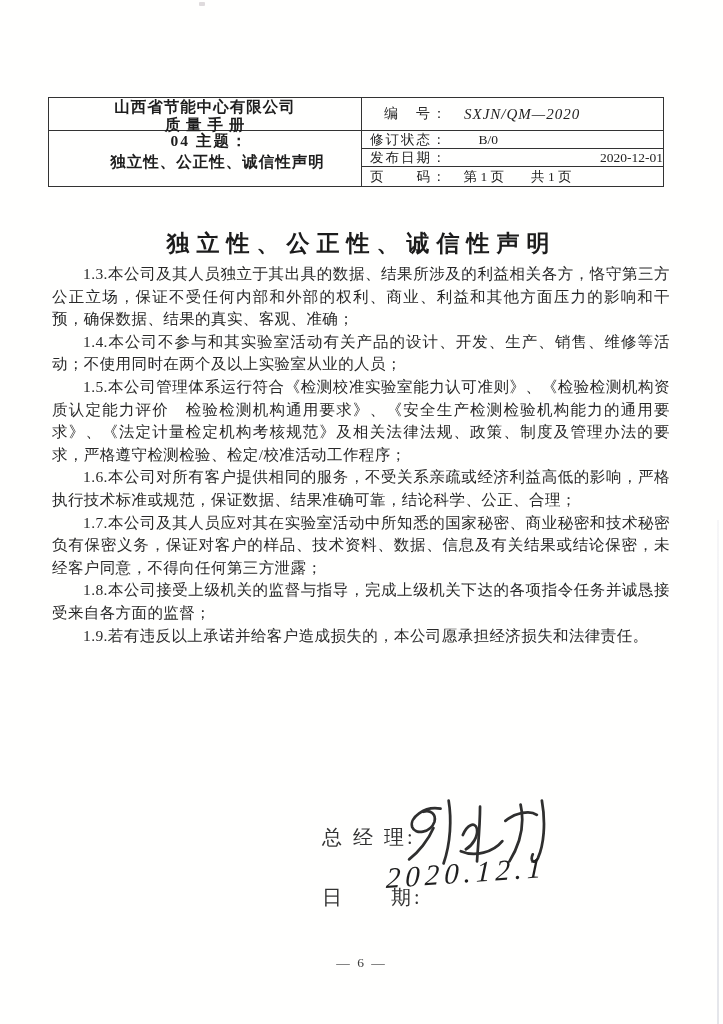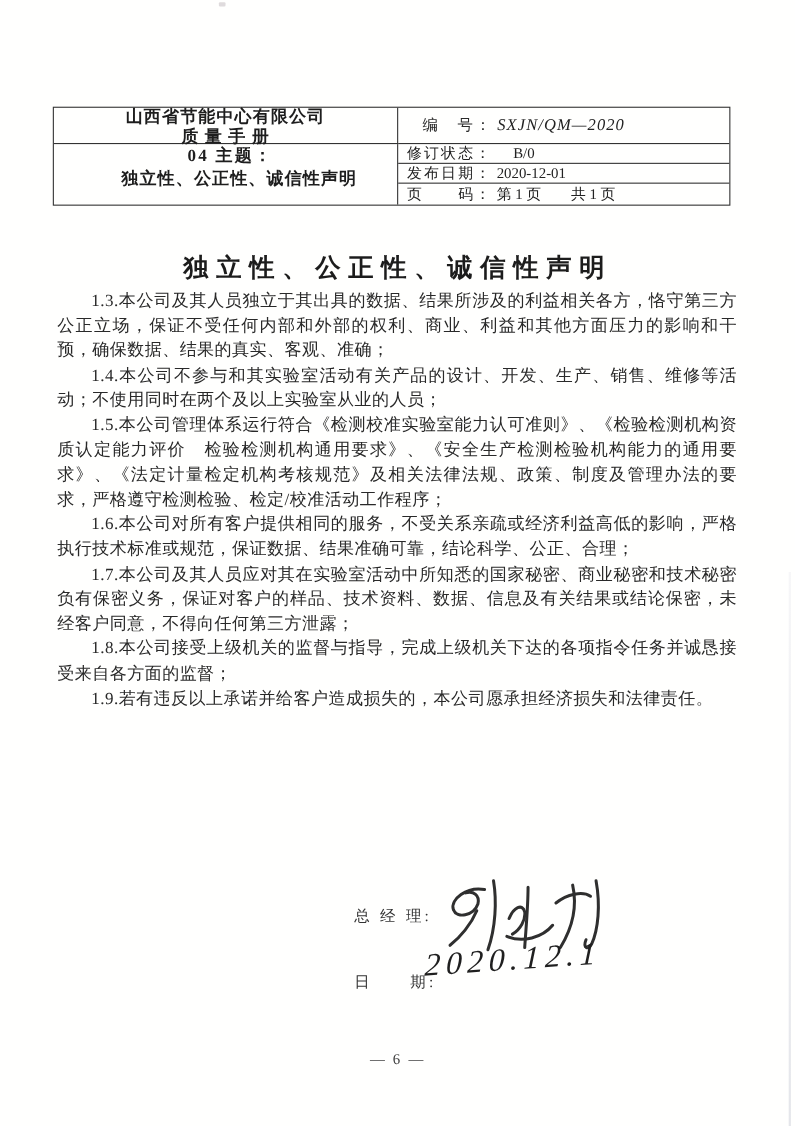--- a/index.html
+++ b/index.html
@@ -37,25 +37,25 @@
     grid-area:1/1/2/2;
     border-right:1.6px solid #333; border-bottom:1.6px solid #333;
     flex-direction:column; justify-content:flex-start;
     font-weight:700; font-size:15.5px; line-height:1.15;
     letter-spacing:1px; color:#1d1d1d; text-align:center;
   }
   .c-docno  { grid-area:1/2/2/3; border-bottom:1.6px solid #333; padding-left:22px; font-size:14px; }
   .c-subject{ grid-area:2/1/5/2; border-right:1.6px solid #333; padding-left:9px;
               font-weight:700; font-size:15.5px; color:#1d1d1d;flex-direction:column; }
   .c-rev    { grid-area:2/2/3/3; border-bottom:1.6px solid #333;gap:15px; }
-  .c-date   { grid-area:3/2/4/3; border-bottom:1.6px solid #333; }
+  .c-date   { grid-area:3/2/4/3; border-bottom:1.6px solid #333;justify-content:space-between; }
   .c-page   { grid-area:4/2/5/3; }
   .c-rev, .c-date, .c-page { padding-left:8px; font-size:13.5px; color:#222; }
   .hdr .lbl { letter-spacing:2px; }
-  .hdr .val { margin-left:4px; }
+  .hdr .val { margin-left:16px; }
   .c-docno .val {
     font-style:italic; font-size:15px; letter-spacing:1px; color:#222;
   }
   .c-subject .val { margin-left:16px; letter-spacing:1px; }
 
   
   .doc-title {
     position:absolute; left:0; top:228px; width:100%;
     margin:0; text-align:center;
     font-size:23px; font-weight:700; color:#1c1c1c;
@@ -65,21 +65,21 @@
   
   .body-text {
     position:absolute; left:52px; top:263px; width:618px;
     font-size:15.5px; line-height:22.6px; color:#292929;
     text-align:justify;
   }
   .body-text p { margin:0; text-indent:2em; letter-spacing:.4px; }
 
   
   .sig-label {
-    position:absolute; font-size:14px; color:#333; letter-spacing:3px;
+    position:absolute; font-size:20px; color:#333; letter-spacing:3px;
   }
   .gm-label   { left:322px; top:824px; }
   .date-label { left:322px; top:884px; }
   .sig-svg { position:absolute; left:400px; top:794px; }
   .hand-date {
     position:absolute; left:386px; top:862px;
     font-size:29px; font-style:italic; color:#1f1f1f;
     letter-spacing:5px;
     transform:rotate(-4deg) skewX(-6deg);
     transform-origin:left center;

